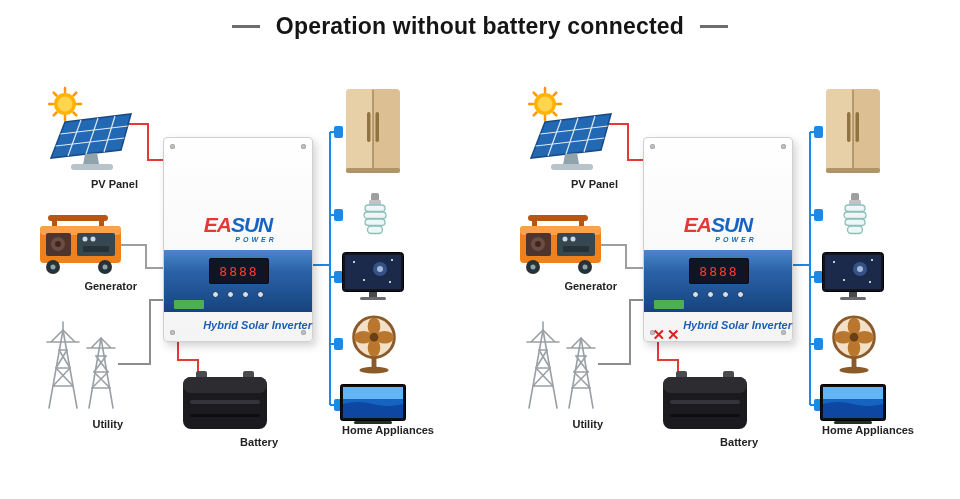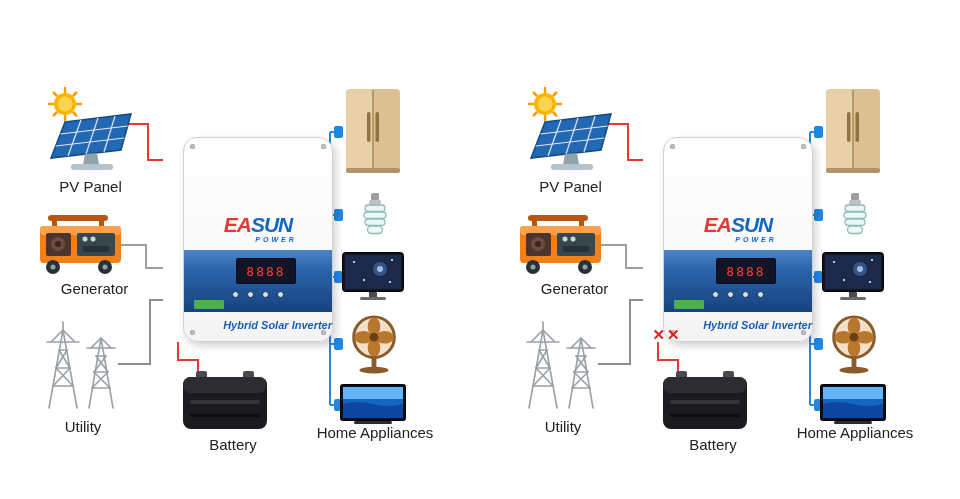--- a/index.html
+++ b/index.html
@@ -20,66 +20,71 @@
   .pv-icon       { left:15px;  top:14px;  width:95px; height:88px; }
   .gen-icon      { left:10px;  top:142px; width:85px; height:62px; }
   .utility-icon  { left:15px;  top:244px; width:80px; height:96px; }
   .battery-icon  { left:152px; top:298px; width:90px; height:62px; }
   .fridge-icon   { left:316px; top:16px;  width:58px; height:88px; }
   .bulb-icon     { left:332px; top:120px; width:30px; height:46px; }
   .monitor-icon  { left:314px; top:180px; width:62px; height:50px; }
   .fan-icon      { left:318px; top:242px; width:56px; height:60px; }
   .tv-icon       { left:312px; top:312px; width:66px; height:42px; }
 
-  .lbl { position:absolute; font-size:15px; font-weight:normal; color:#222; text-align:center; }
+  .lbl { position:absolute; font-size:11px; font-weight:bold; color:#222; text-align:right; }
   .lbl-pv        { left:15px;  top:106px; width:95px; }
   .lbl-gen       { left:24px;  top:208px; width:85px; }
   .lbl-utility   { left:15px;  top:346px; width:80px; }
   .lbl-battery   { left:160px; top:364px; width:90px; }
   .lbl-appliances{ left:288px; top:352px; width:118px; }
 
   .lines { position:absolute; left:0; top:0; width:450px; height:410px; pointer-events:none; }
 
   
   .inverter { position:absolute; left:135px; top:65px; width:150px; height:205px;
     background:linear-gradient(180deg,#ffffff 0%,#f4f4f4 100%);
-    border:1px solid #d0d0d0; border-radius:14px;
-    box-shadow:3px 4px 9px rgba(0,0,0,0.18);margin-left:20px; }
+    border:1px solid #d0d0d0; border-radius:4px;
+    box-shadow:3px 4px 9px rgba(0,0,0,0.18); }
   .screw { position:absolute; width:5px; height:5px; border-radius:50%;
     background:#c6c6c6; box-shadow:inset 0 0 2px #7a7a7a; }
   .s1{left:6px;top:6px} .s2{right:6px;top:6px} .s3{left:6px;bottom:6px} .s4{right:6px;bottom:6px}
   .inv-logo { position:absolute; top:76px; left:0; width:100%; text-align:center;
     font-style:italic; font-weight:bold; line-height:1; }
   .inv-logo .ea  { color:#e53935; font-size:21px; letter-spacing:-1px; }
   .inv-logo .sun { color:#1565c0; font-size:21px; letter-spacing:-1px; }
   .inv-logo .power { display:block; color:#1565c0; font-size:7px; letter-spacing:3px;
     margin-top:1px; padding-left:36px; }
   .inv-band { position:absolute; top:112px; left:0; width:100%; height:62px;
     background:linear-gradient(180deg,#4a86c8 0%,#2a62a8 35%,#16437e 100%); }
-  .inv-lcd { position:absolute; top:8px; left:52px; width:60px; height:26px;
+  .inv-lcd { position:absolute; top:8px; left:45px; width:60px; height:26px;
     background:#101426; border:1px solid #0a0d18; border-radius:2px;
     color:#ff3b30; font-family:"DejaVu Sans Mono", monospace; font-size:13px;
     letter-spacing:2px; display:flex; align-items:center; justify-content:center; }
   .inv-buttons { position:absolute; top:41px; left:0; width:100%;
     display:flex; justify-content:center; gap:8px; }
   .inv-buttons i { display:block; width:7px; height:7px; border-radius:50%;
     background:#d7dee8; border:1px solid #0e335e; }
   .inv-sticker { position:absolute; left:10px; bottom:3px; width:30px; height:9px;
     background:#4caf50; border-radius:1px; }
   .inv-name { position:absolute; top:181px; left:0; width:100%; text-align:right;
     font-style:italic; font-weight:bold; font-size:11px; color:#1a5fb4; }
 
   .x-marks { position:absolute; left:136px; top:254px; width:46px; text-align:center;
     color:#e02020; font-size:15px; font-weight:bold; letter-spacing:2px; }
 </style>
 </head>
 <body>
 
 <div class="page">
 
+  <div class="title-row">
+    <span class="title-rule"></span>
+    <h1 class="page-title">Operation without battery connected</h1>
+    <span class="title-rule"></span>
+  </div>
 
   <div class="diagram">
 
     <svg class="lines" viewBox="0 0 450 410">
       <g fill="none" stroke-width="2">
         <path d="M100,52 H120 V88 H135" stroke="#e53935"></path>
         <path d="M92,173 H118 V196 H135" stroke="#9e9e9e"></path>
         <path d="M90,292 H122 V228 H135" stroke="#8d8d8d"></path>
         <path d="M150,270 V288 H170 V300" stroke="#e53935"></path>
         <path d="M285,193 H302" stroke="#1e88e5"></path>

